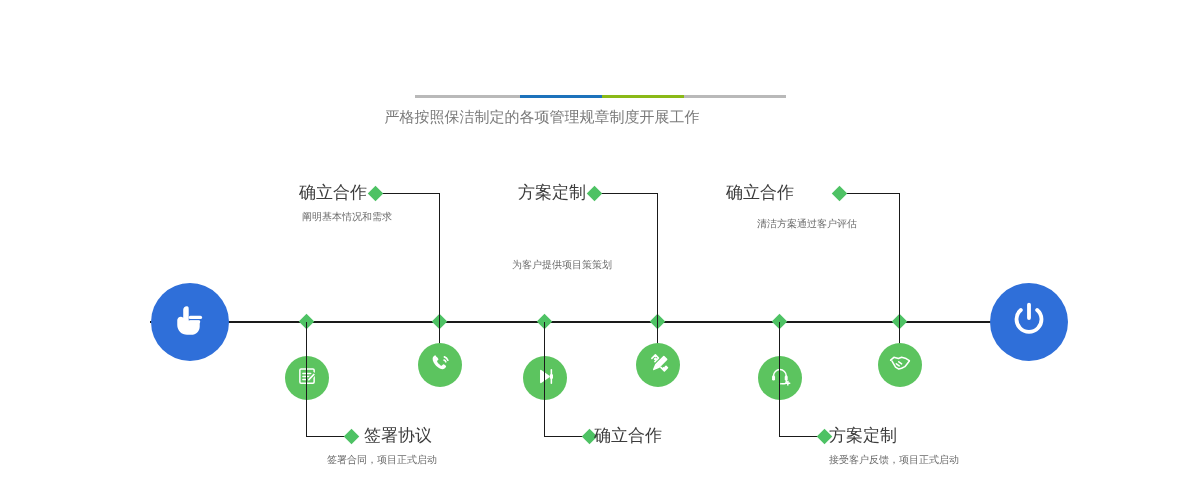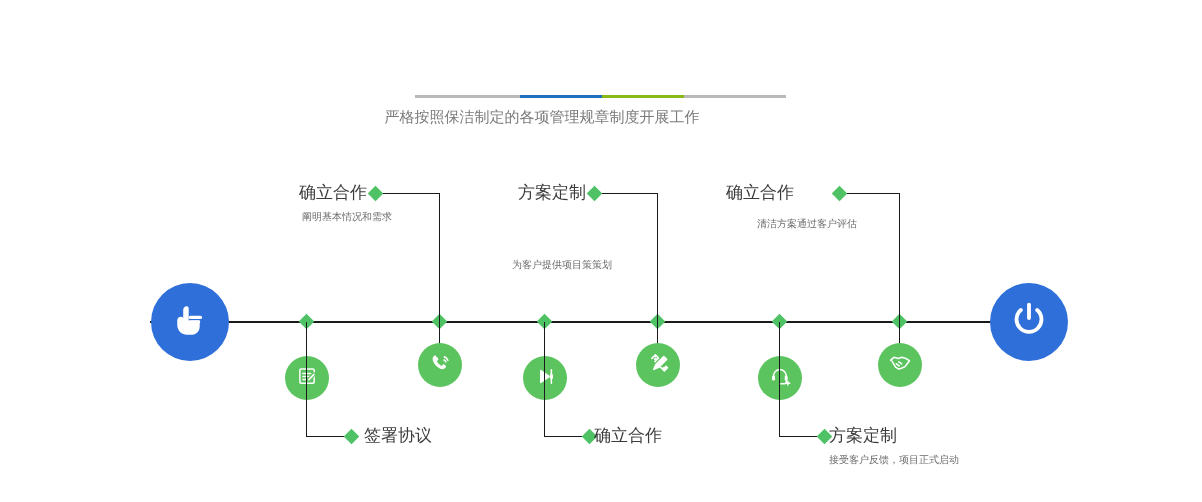--- a/index.html
+++ b/index.html
@@ -218,20 +218,21 @@
         <line x1="10.5" y1="16.5" x2="21" y2="16.5"></line>
         <line x1="10.5" y1="20.5" x2="17" y2="20.5"></line>
         <path d="M19.5 22.5l8-8.4-2.6-2.6-8 8.4-.6 3.2z" fill="#ffffff" stroke="#5cc45f" stroke-width="1.4"></path>
       </svg>
     </span>
   </div>
   <div class="connector-v" style="left:306px; top:172px; height:115px;"></div>
   <div class="connector-h" style="left:306px; top:286px; width:45px;"></div>
   <div class="diamond" style="left:346px; top:281px;"></div>
   <div class="label-title lalign" style="left:356px; top:275px; width:200px;margin-left:8px;">签署协议</div>
+  <div class="label-desc lalign" style="left:327px; top:300px; width:260px;">签署合同，项目正式启动</div>
 
   <div class="diamond" style="left:652px; top:166px;"></div>
   <div class="stem" style="left:657px; top:172px; height:60px;"></div>
   <div class="node-circle" style="left:636px; top:193px;">
     <span>
       <svg width="25" height="25" viewBox="0 0 32 32" fill="none" stroke="#ffffff" stroke-width="2" stroke-linecap="round" stroke-linejoin="round">
         <path d="M10 23.5l2.6-6.2L22.8 7.1l3.6 3.6-10.2 10.2z" fill="#ffffff" stroke="#ffffff"></path>
         <path d="M7.5 9.5l4.5-4.5 4 4-2 2-1.8-1.8-1.2 1.2 1.8 1.8-1.4 1.4" stroke="#ffffff"></path>
         <path d="M19 21l4.5 4.5 4-4-1.9-1.9-1.2 1.2 1.2 1.2-1.4 1.4-1.8-1.8" stroke="#ffffff"></path>
       </svg>

